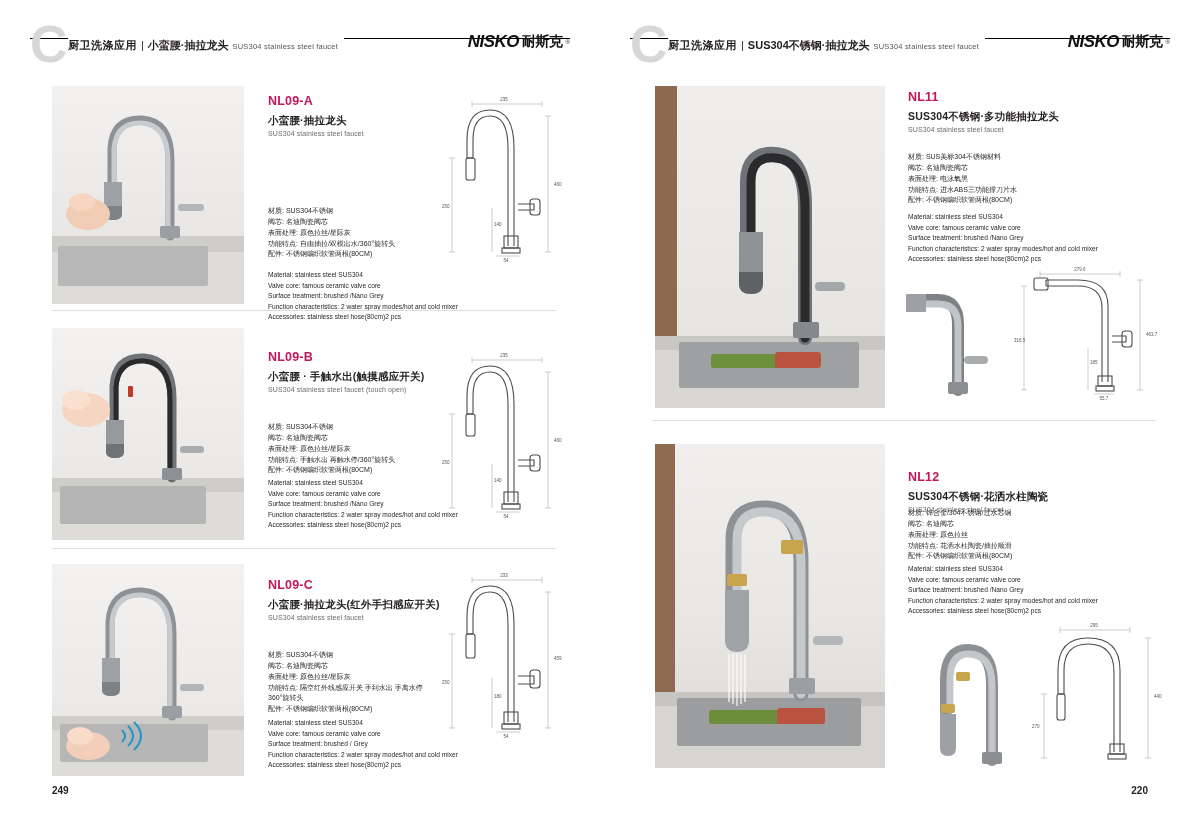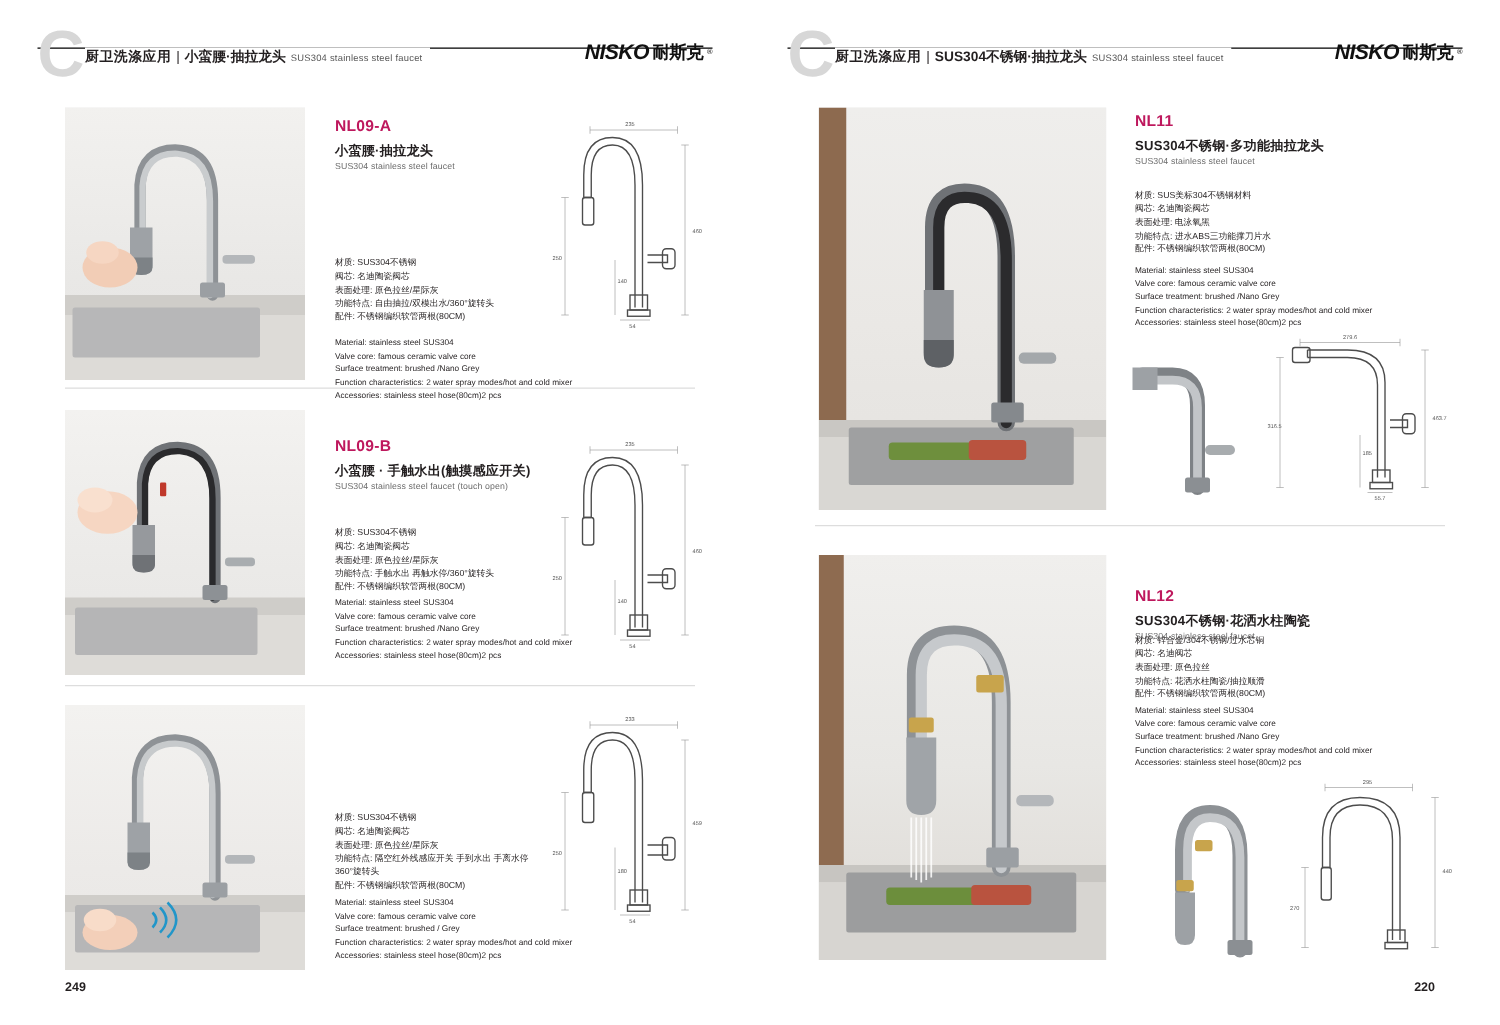--- a/index.html
+++ b/index.html
@@ -373,20 +373,25 @@
             <ellipse cx="28" cy="172" rx="13" ry="9" fill="#f8dcc9"></ellipse>
             <g fill="none" stroke="#2196c9" stroke-width="2">
               <path d="M70 178 q6 -6 0 -12"></path>
               <path d="M76 182 q10 -10 0 -20"></path>
               <path d="M82 186 q14 -14 0 -28"></path>
             </g>
           </svg>
         </div>
       </div>
 
+      <div style="position:absolute;left:268px;top:22px;width:210px;">
+        <div class="code">NL09-C</div>
+        <div class="title-cn">小蛮腰·抽拉龙头(红外手扫感应开关)</div>
+        <div class="title-en">SUS304 stainless steel faucet</div>
+      </div>
 
       <div class="spec-cn" style="position:absolute;left:268px;top:94px;width:210px;">材质: SUS304不锈钢
 阀芯: 名迪陶瓷阀芯
 表面处理: 原色拉丝/星际灰
 功能特点: 隔空红外线感应开关 手到水出 手离水停
             360°旋转头
 配件: 不锈钢编织软管两根(80CM)</div>
       <div class="spec-en" style="position:absolute;left:268px;top:162px;width:215px;">Material: stainless steel SUS304
 Valve core: famous ceramic valve core
 Surface treatment: brushed / Grey

